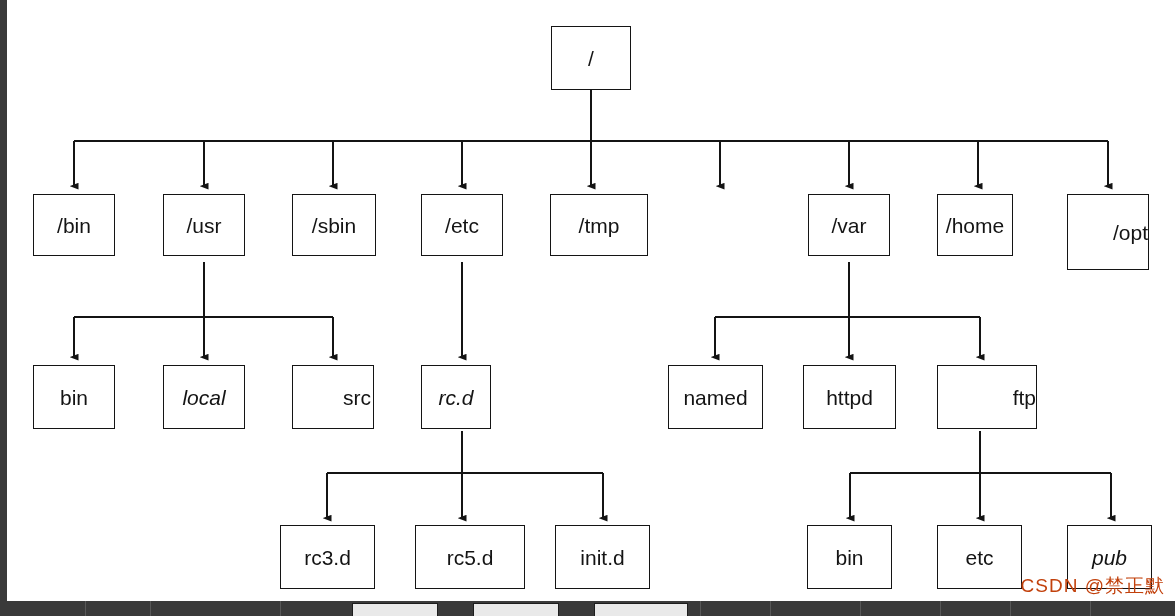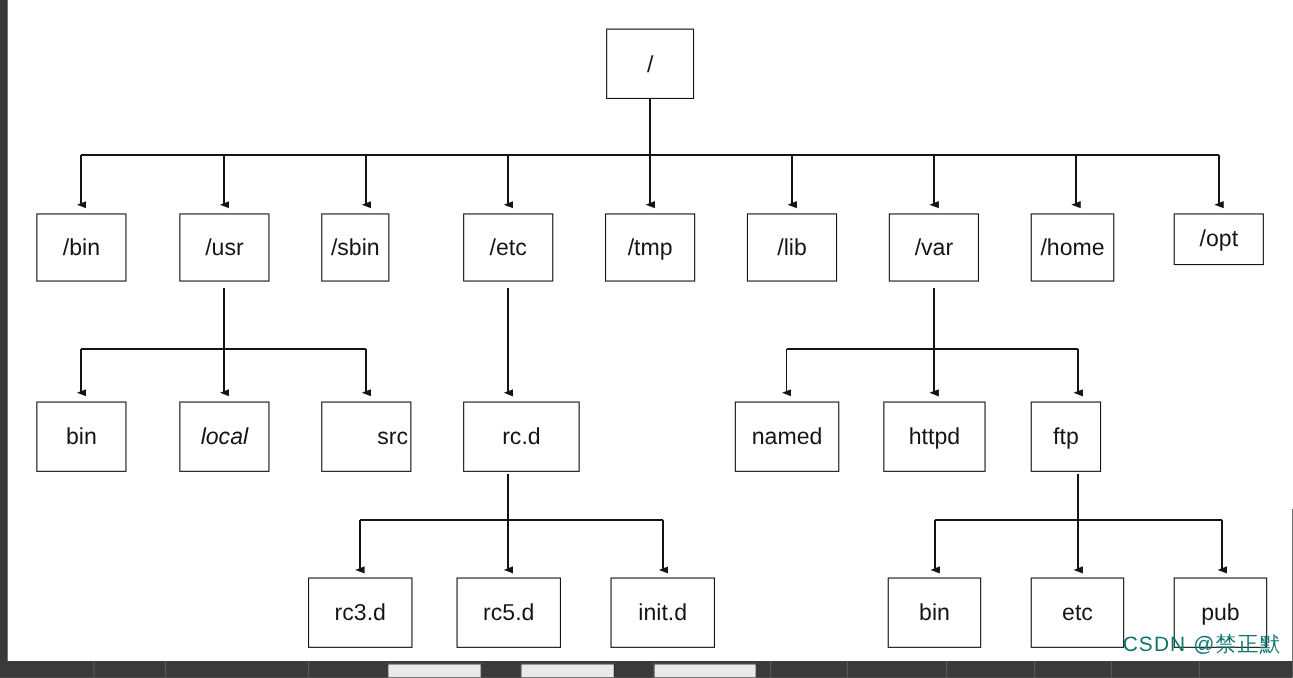--- a/index.html
+++ b/index.html
@@ -74,21 +74,21 @@
     top: 2px;
     height: 13px;
     background: #e9e9e9;
     border: 1px solid #1d1d1d;
   }
   #watermark {
     position: absolute;
     right: 10px;
     bottom: 2px;
     font-size: 19px;
-    color: #0f766e;
+    color: #c2410c;
     letter-spacing: 1px;
     white-space: nowrap;
     pointer-events: none;
     user-select: none;
   }
 </style>
 </head>
 <body>
 
 <div id="canvas">
@@ -149,83 +149,80 @@
     <div class="node" style="left:544px; top:26px; width:80px; height:64px;">
       <span>/</span>
     </div>
 
     <div class="node" style="left:26px; top:194px; width:82px; height:62px;text-align:center;">
       <span>/bin</span>
     </div>
     <div class="node" style="left:156px; top:194px; width:82px; height:62px;">
       <span>/usr</span>
     </div>
-    <div class="node" style="left:285px; top:194px; width:62px; height:62px;">
+    <div class="node" style="left:285px; top:194px; width:84px; height:62px;">
       <span>/sbin</span>
     </div>
     <div class="node" style="left:414px; top:194px; width:82px; height:62px;">
       <span>/etc</span>
     </div>
-    <div class="node" style="left:543px; top:194px; width:82px; height:62px;">
+    <div class="node" style="left:543px; top:194px; width:98px; height:62px;">
       <span>/tmp</span>
-    </div>
-    <div class="node" style="left:672px; top:194px; width:82px; height:62px;">
-      <span>/lib</span>
     </div>
     <div class="node" style="left:801px; top:194px; width:82px; height:62px;">
       <span>/var</span>
     </div>
     <div class="node" style="left:930px; top:194px; width:76px; height:62px;">
       <span>/home</span>
     </div>
-    <div class="node" style="left:1060px; top:194px; width:82px; height:47px;">
+    <div class="node" style="left:1060px; top:194px; width:82px; height:76px;justify-content:flex-end;">
       <span>/opt</span>
     </div>
 
     <div class="node" style="left:26px; top:365px; width:82px; height:64px;">
       <span>bin</span>
     </div>
     <div class="node" style="left:156px; top:365px; width:82px; height:64px;font-style:italic;">
       <span>local</span>
     </div>
     <div class="node" style="left:285px; top:365px; width:82px; height:64px;padding-left:48px;">
       <span>src</span>
     </div>
 
-    <div class="node" style="left:414px; top:365px; width:106px; height:64px;">
+    <div class="node" style="left:414px; top:365px; width:70px; height:64px;font-style:italic;">
       <span>rc.d</span>
     </div>
 
     <div class="node" style="left:661px; top:365px; width:95px; height:64px;">
       <span>named</span>
     </div>
     <div class="node" style="left:796px; top:365px; width:93px; height:64px;">
       <span>httpd</span>
     </div>
-    <div class="node" style="left:930px; top:365px; width:64px; height:64px;">
+    <div class="node" style="left:930px; top:365px; width:100px; height:64px;justify-content:flex-end;">
       <span>ftp</span>
     </div>
 
     <div class="node" style="left:273px; top:525px; width:95px; height:64px;">
       <span>rc3.d</span>
     </div>
-    <div class="node" style="left:408px; top:525px; width:95px; height:64px;">
+    <div class="node" style="left:408px; top:525px; width:110px; height:64px;">
       <span>rc5.d</span>
     </div>
     <div class="node" style="left:548px; top:525px; width:95px; height:64px;">
       <span>init.d</span>
     </div>
 
     <div class="node" style="left:800px; top:525px; width:85px; height:64px;">
       <span>bin</span>
     </div>
     <div class="node" style="left:930px; top:525px; width:85px; height:64px;">
       <span>etc</span>
     </div>
-    <div class="node" style="left:1060px; top:525px; width:85px; height:64px;">
+    <div class="node" style="left:1060px; top:525px; width:85px; height:64px;font-style:italic;">
       <span>pub</span>
     </div>
 
     <div id="watermark">CSDN @禁正默</div>
 
   </div>
 
   <div id="bottom-strip">
     <div class="seg" style="left:85px;"></div>
     <div class="seg" style="left:150px;"></div>

